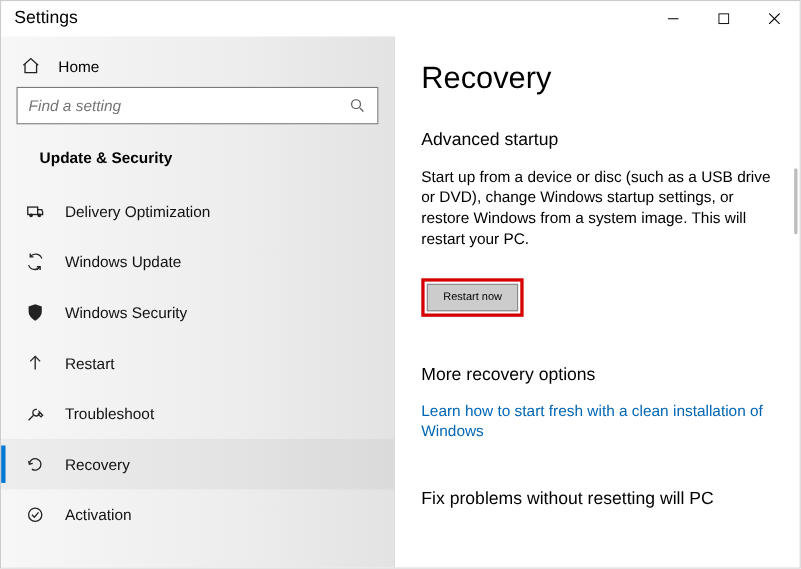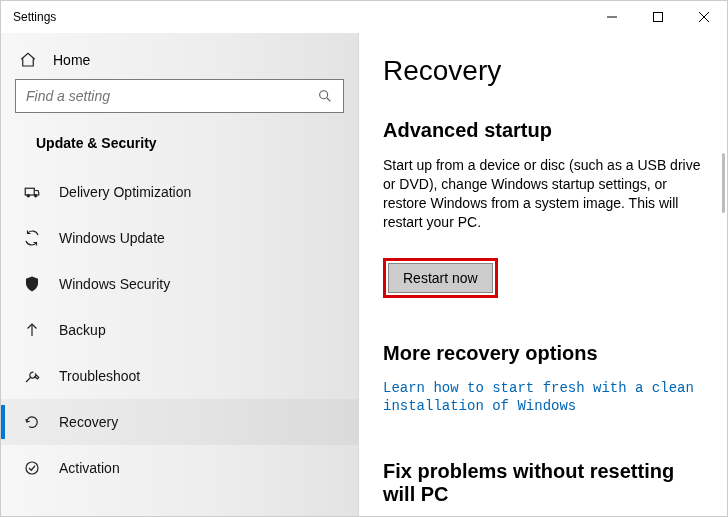--- a/index.html
+++ b/index.html
@@ -20,21 +20,21 @@
     flex-direction: column;
     border: 1px solid #ccc;
   }
   .titlebar {
     height: 32px;
     display: flex;
     align-items: center;
     padding-left: 12px;
   }
   .titlebar-title {
-    font-size: 12px;
+    font-size: 16px;
     color: #000;
   }
   .titlebar-controls {
     margin-left: auto;
     display: flex;
   }
   .tb-btn {
     width: 46px;
     height: 32px;
     display: flex;
@@ -139,51 +139,50 @@
     background: #bcbcbc;
     border-radius: 2px;
   }
   .page-title {
     font-size: 28px;
     font-weight: 400;
     margin-bottom: 32px;
     margin-top: 8px;
   }
   .section-h {
-    font-size: 20px;
-    font-weight: 700;
+    font-size: 16px;
+    font-weight: 400;
     margin-bottom: 14px;
   }
   .section-p {
     font-size: 14px;
     line-height: 1.35;
     margin-bottom: 26px;
     max-width: 370px;
   }
   .btn-restart-wrap {
     display: inline-block;
     border: 3px solid #d60000;
     padding: 2px;
     margin-bottom: 44px;
   }
   .btn {
     background: #ccc;
     border: 1px solid #888;
     padding: 6px 14px;
-    font-size: 14px;
+    font-size: 10px;
     display: inline-block;
   }
   .link {
     color: #0066b4;
     font-size: 14px;
     line-height: 1.35;
     max-width: 370px;
     display: block;
     margin-bottom: 44px;
-    font-family: Liberation Mono, monospace;
   }
   svg { display: block; }
 </style>
 </head>
 <body>
 
 <div class="window">
 
   <div class="titlebar">
     <span class="titlebar-title">Settings</span>
@@ -270,21 +269,21 @@
           <span>Windows Security</span>
         </div>
 
         <div class="nav-item">
           <span class="icon">
             <svg width="18" height="18" viewBox="0 0 24 24" fill="none" stroke="#222" stroke-width="1.6">
                 <line x1="12" y1="20" x2="12" y2="4"></line>
                 <polyline points="6,10 12,4 18,10"></polyline>
               </svg>
           </span>
-          <span>Backup</span>
+          <span>Restart</span>
         </div>
 
         <div class="nav-item">
           <span class="icon">
             <svg width="18" height="18" viewBox="0 0 24 24" fill="none" stroke="#222" stroke-width="1.6">
                 <path d="M14 7 A4 4 0 1 0 17 10 L21 14 L19 16 L15 12"></path>
                 <line x1="10" y1="14" x2="4" y2="20"></line>
               </svg>
           </span>
           <span>Troubleshoot</span>

